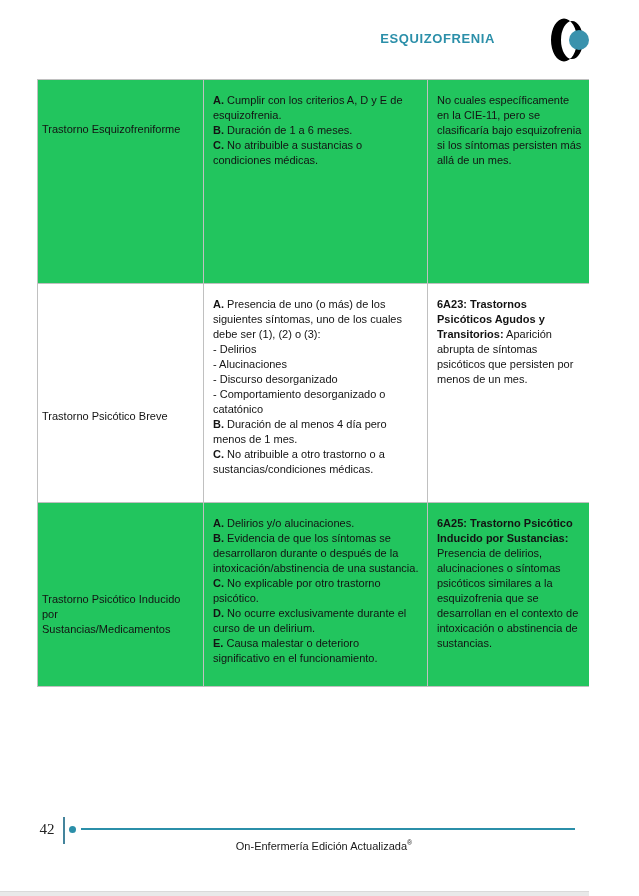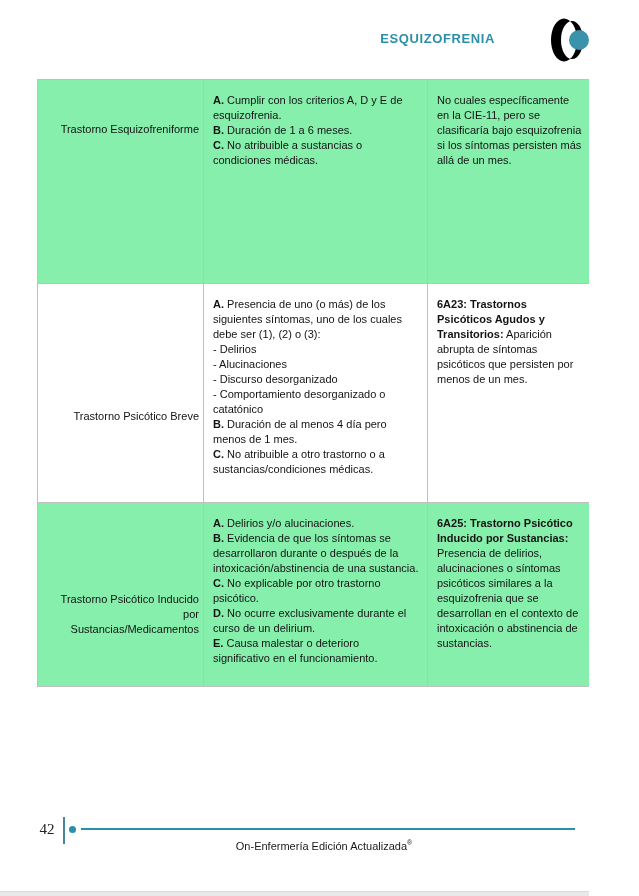--- a/index.html
+++ b/index.html
@@ -19,22 +19,22 @@
   table.doc-table {
     position:absolute; left:37px; top:79px; width:553px;
     border-collapse:collapse; table-layout:fixed;
   }
   col.c1 { width:166px; } col.c2 { width:224px; } col.c3 { width:163px; }
   tr.r1 { height:204px; } tr.r2 { height:219px; } tr.r3 { height:184px; }
   td {
     border:1px solid #c0c0c0; vertical-align:top;
     font-size:11px; line-height:15px; color:#131313;
   }
-  tr.shade td { background:#86efac; }
-  td.label { text-align:right; padding:0 4px; }
+  tr.shade td { background:#22c55e; }
+  td.label { text-align:left; padding:0 4px; }
   td.lab1 { padding-top:42px; }
   td.lab2 { padding-top:125px; }
   td.lab3 { padding-top:89px; }
   td.crit, td.cie { padding:13px 8px 8px 9px; }
   .cb b, .cie b { font-weight:bold; }
   
   .page-num {
     position:absolute; left:36px; top:821px; width:22px; text-align:center;
     font-family:"Liberation Serif", serif; font-size:15px; color:#222;
   }

